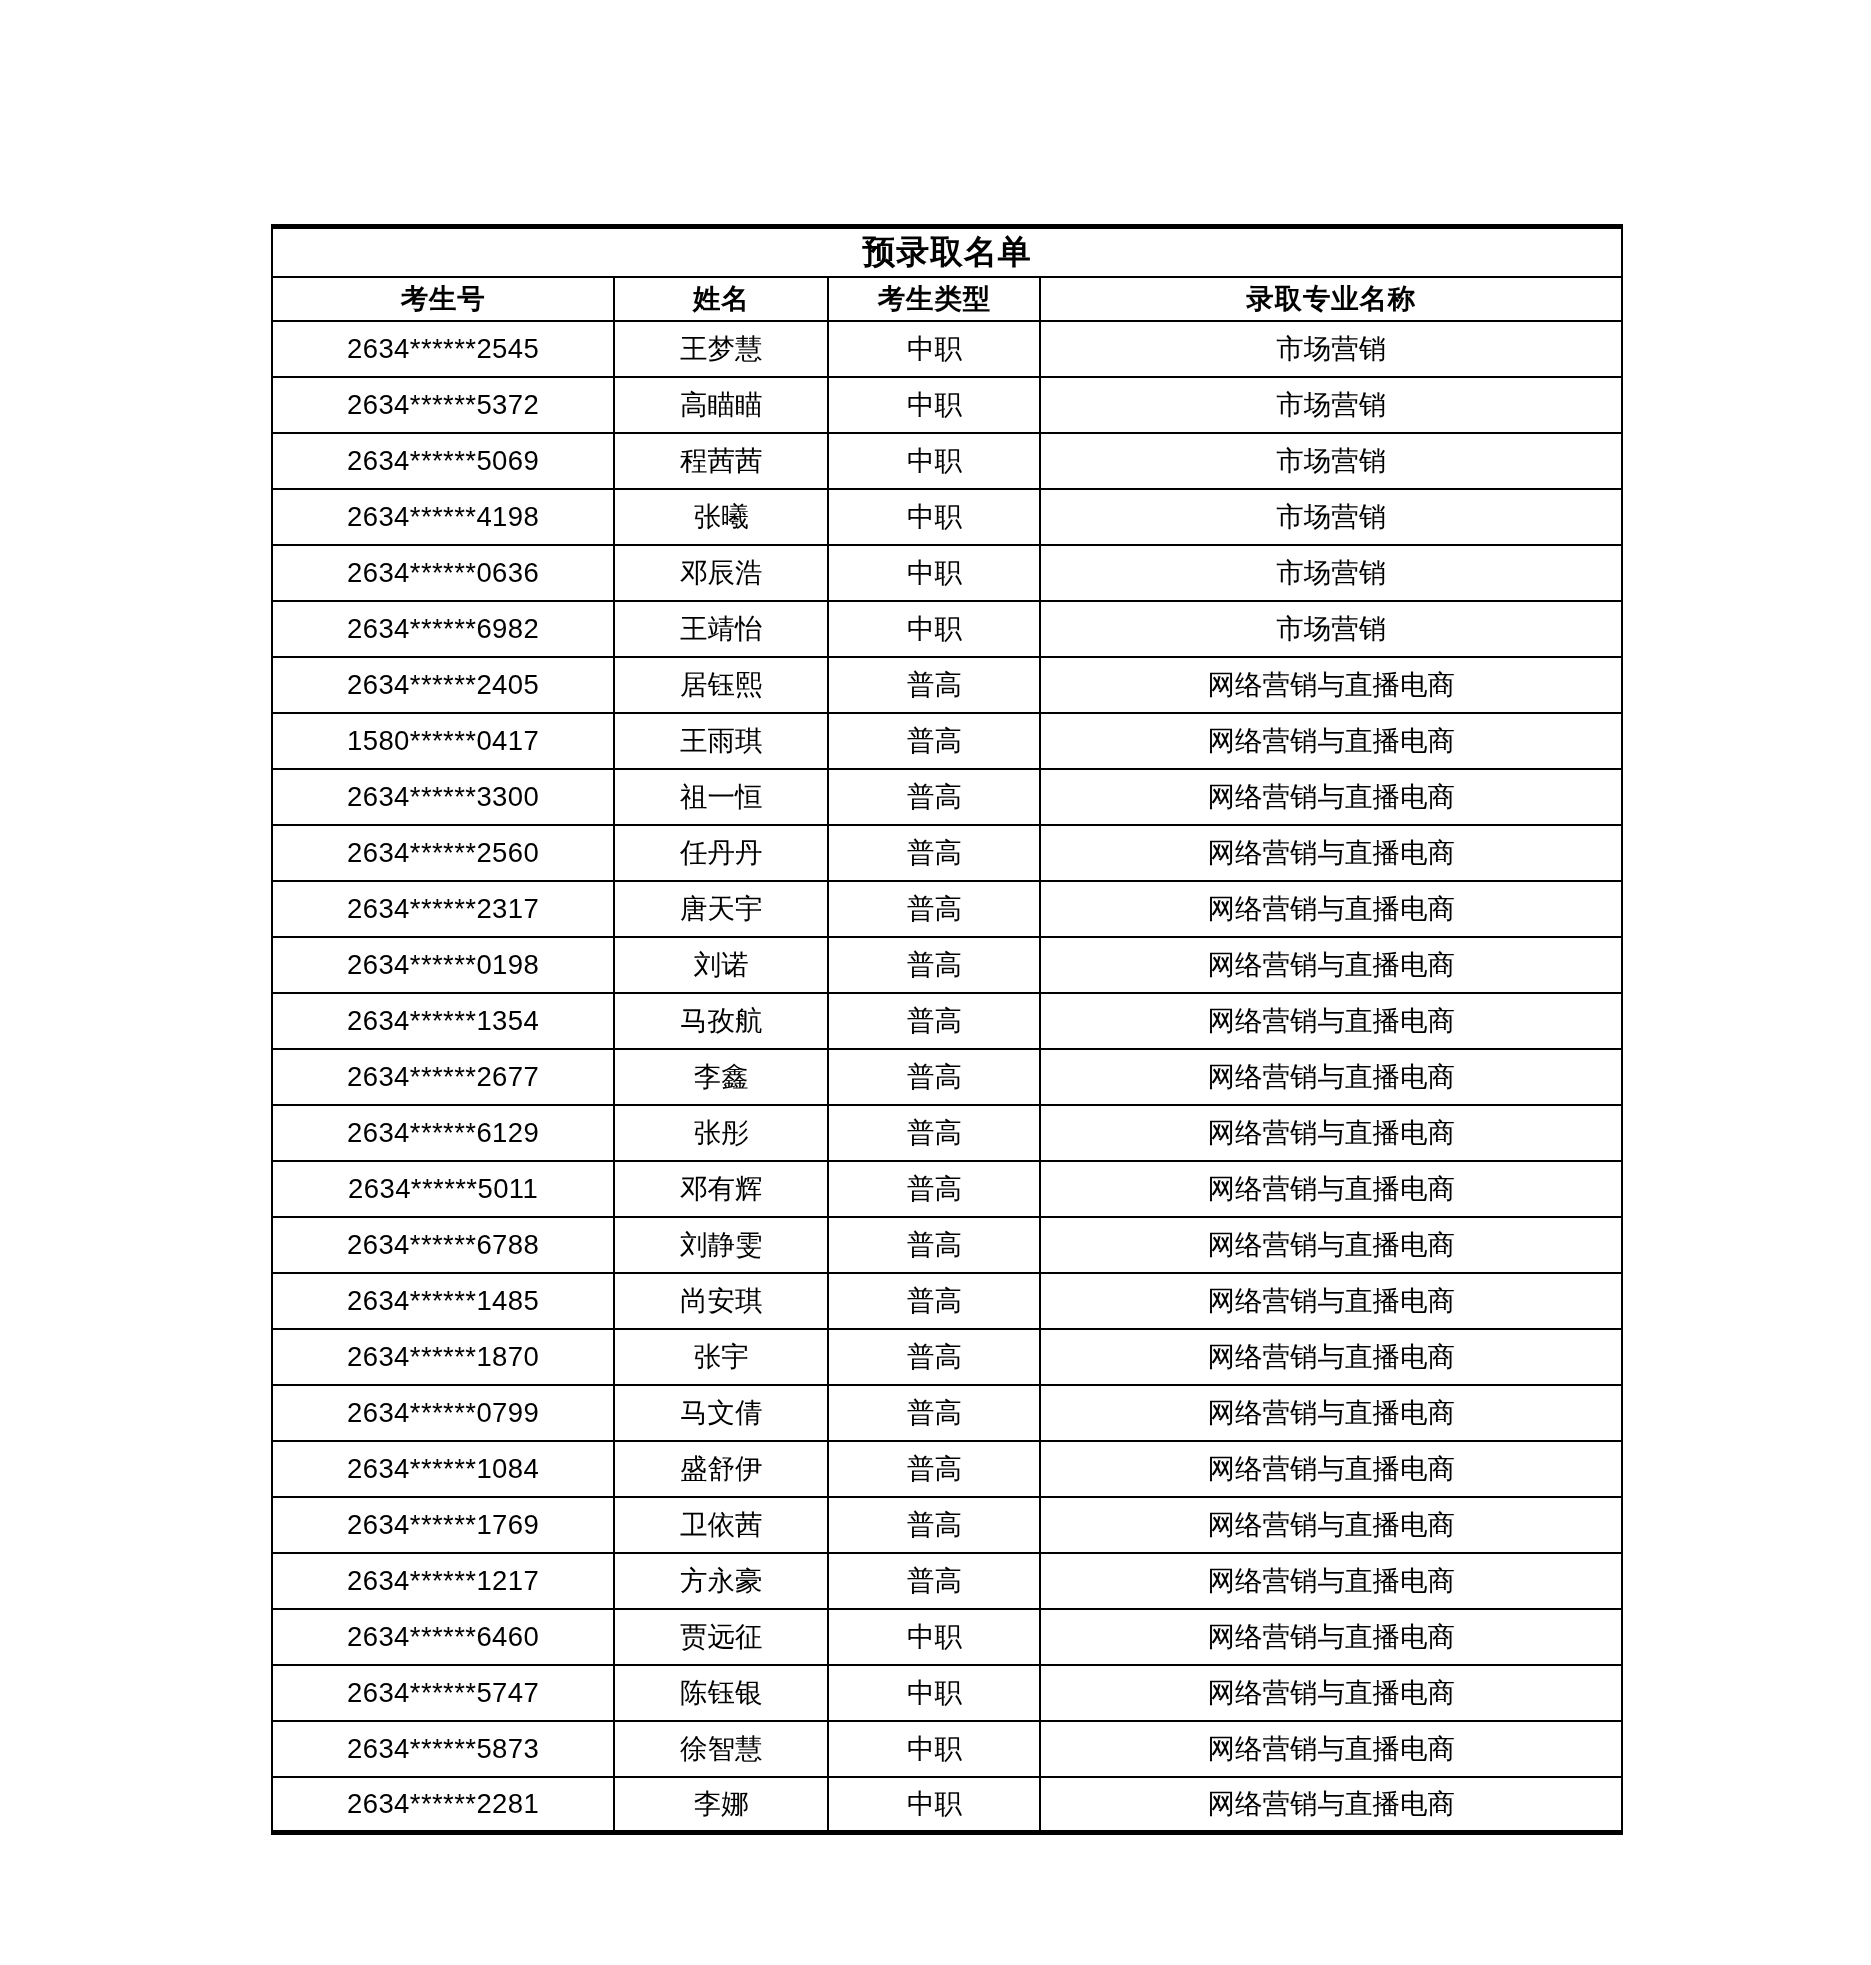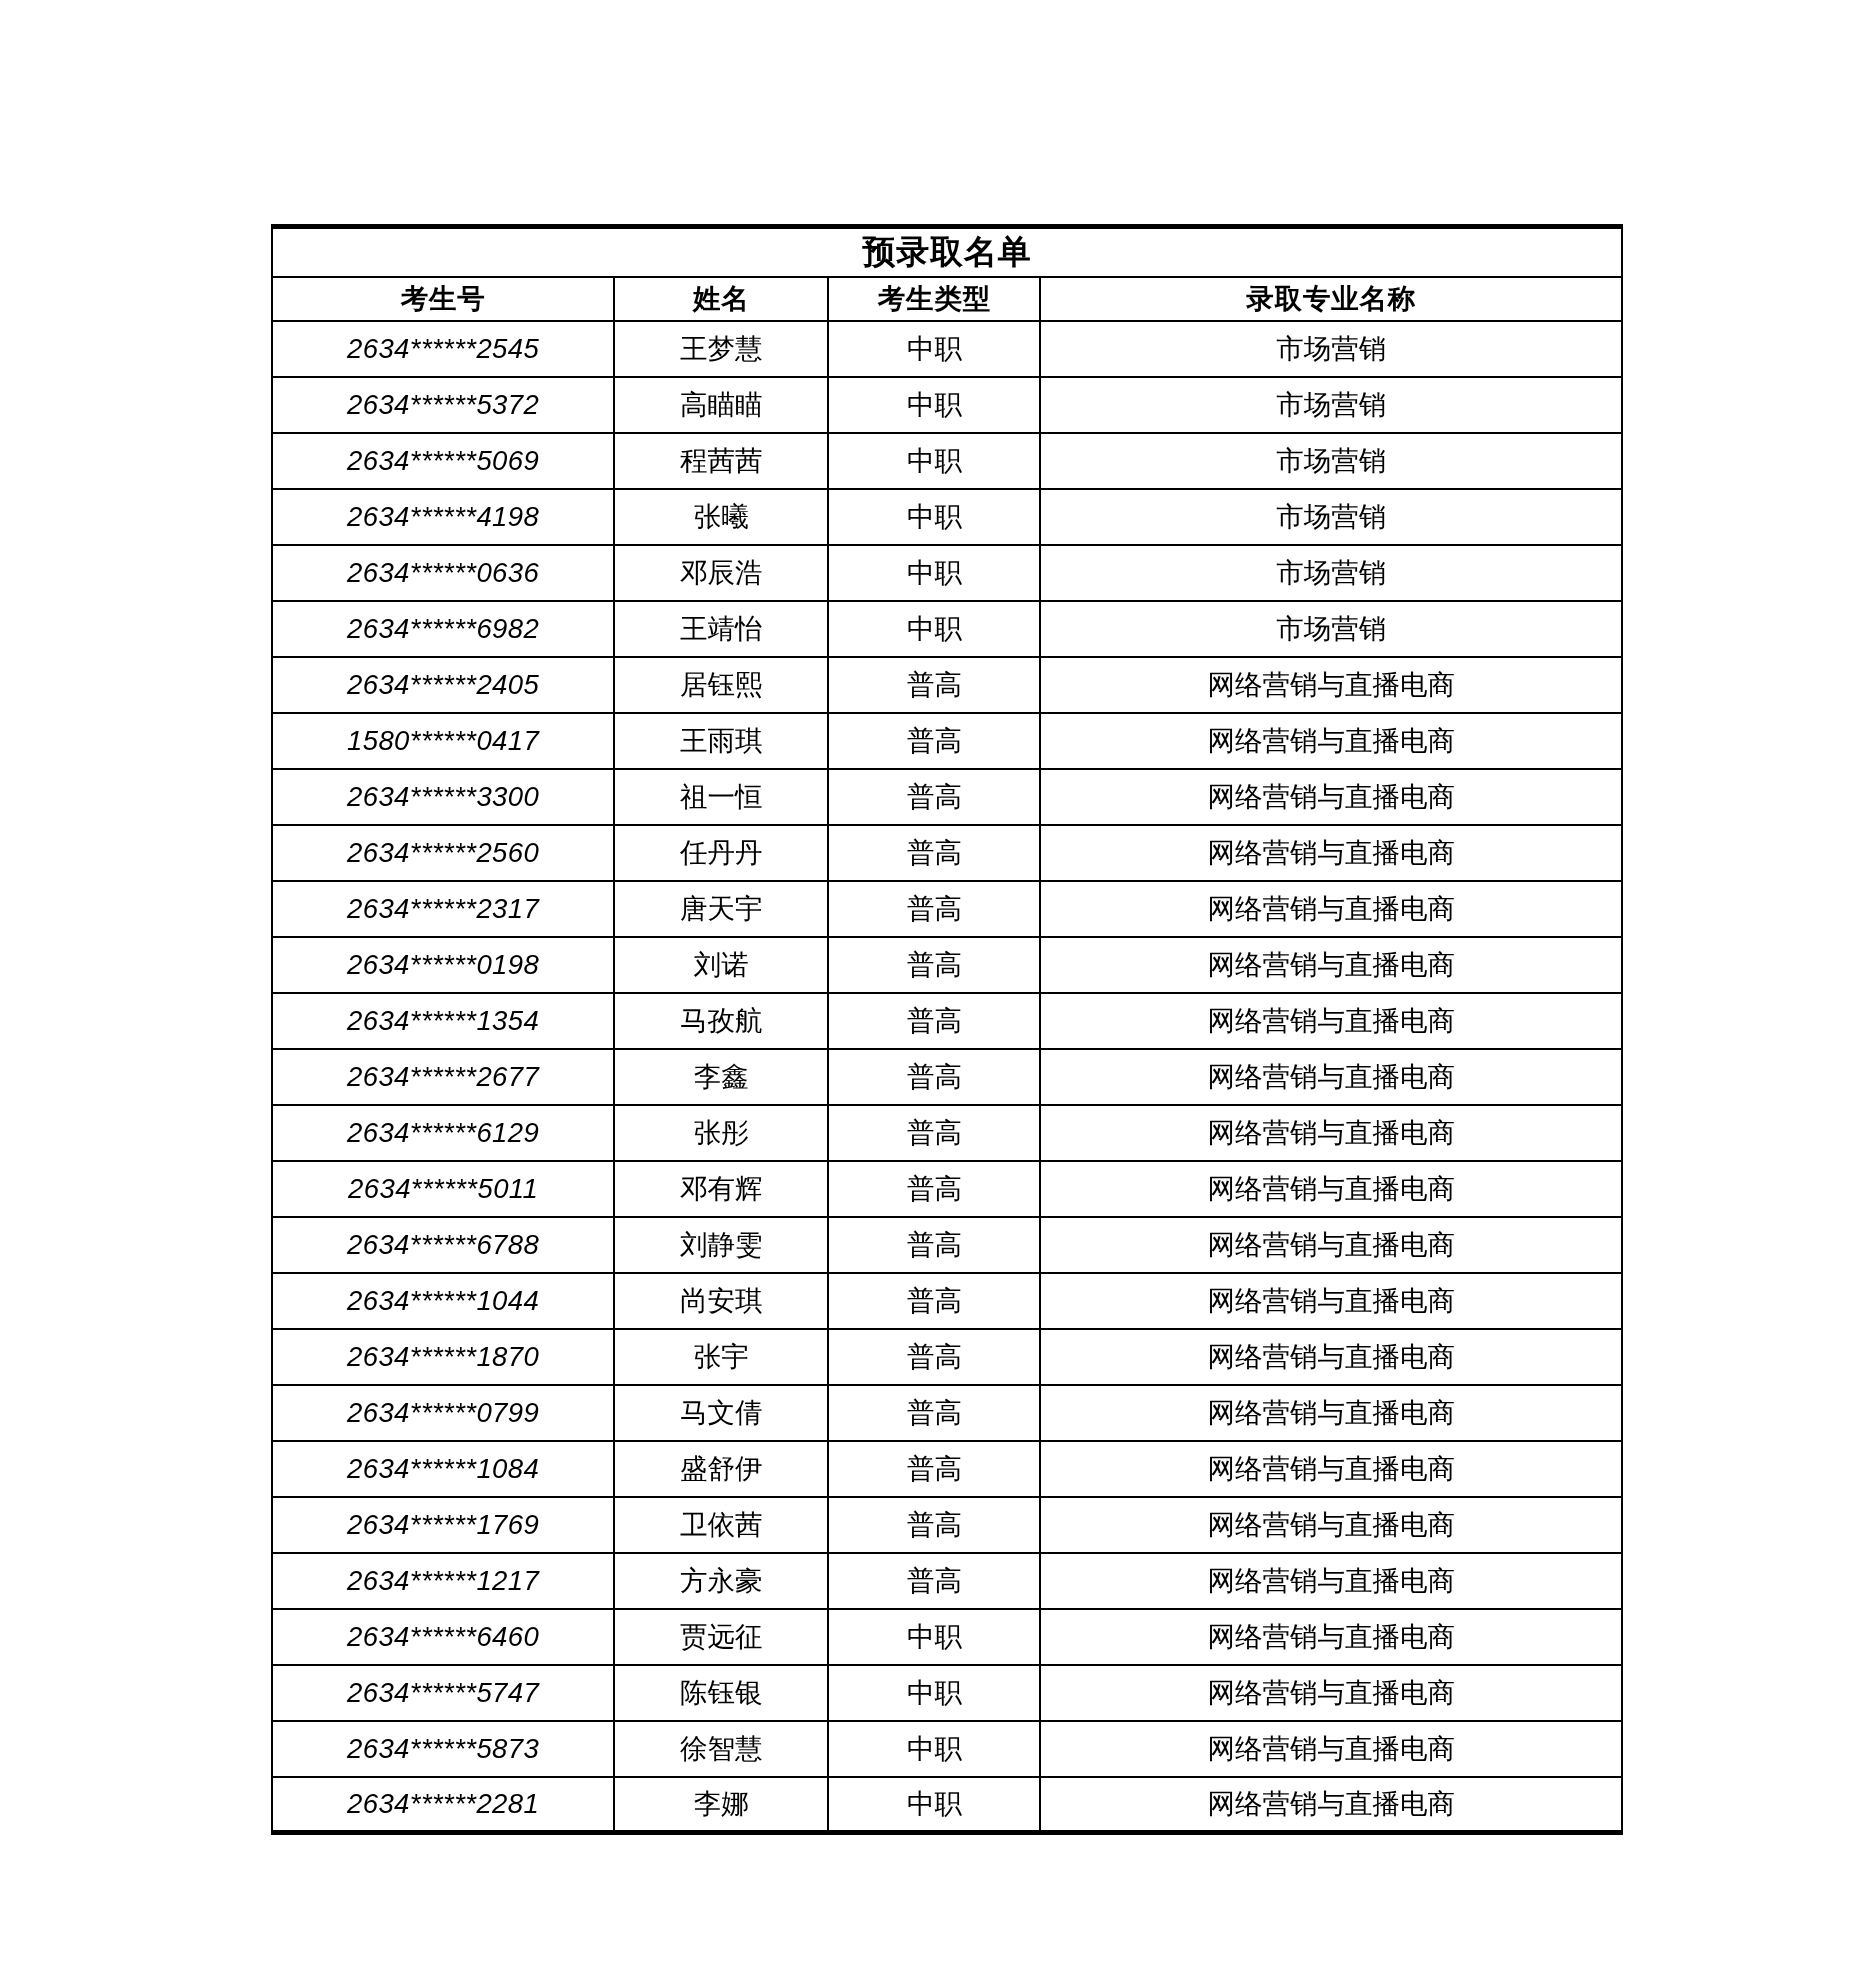--- a/index.html
+++ b/index.html
@@ -59,21 +59,20 @@
   }
   tbody tr.data-row {
     height: 56px;
   }
   tbody td {
     font-size: 27.5px;
     font-weight: normal;
   }
   tbody td.col-candidate-id {
     letter-spacing: 0.4px;
-    font-style: italic;
   }
 </style>
 </head>
 <body>
 
 <div class="page">
   <table class="admission-table">
     <colgroup>
       <col style="width:25.35%">
       <col style="width:15.87%">
@@ -188,21 +187,21 @@
           <td class="col-candidate-type">普高</td>
           <td class="col-admitted-major">网络营销与直播电商</td>
         </tr>
         <tr class="data-row">
           <td class="col-candidate-id">2634******6788</td>
           <td class="col-name">刘静雯</td>
           <td class="col-candidate-type">普高</td>
           <td class="col-admitted-major">网络营销与直播电商</td>
         </tr>
         <tr class="data-row">
-          <td class="col-candidate-id">2634******1044</td>
+          <td class="col-candidate-id">2634******1485</td>
           <td class="col-name">尚安琪</td>
           <td class="col-candidate-type">普高</td>
           <td class="col-admitted-major">网络营销与直播电商</td>
         </tr>
         <tr class="data-row">
           <td class="col-candidate-id">2634******1870</td>
           <td class="col-name">张宇</td>
           <td class="col-candidate-type">普高</td>
           <td class="col-admitted-major">网络营销与直播电商</td>
         </tr>

